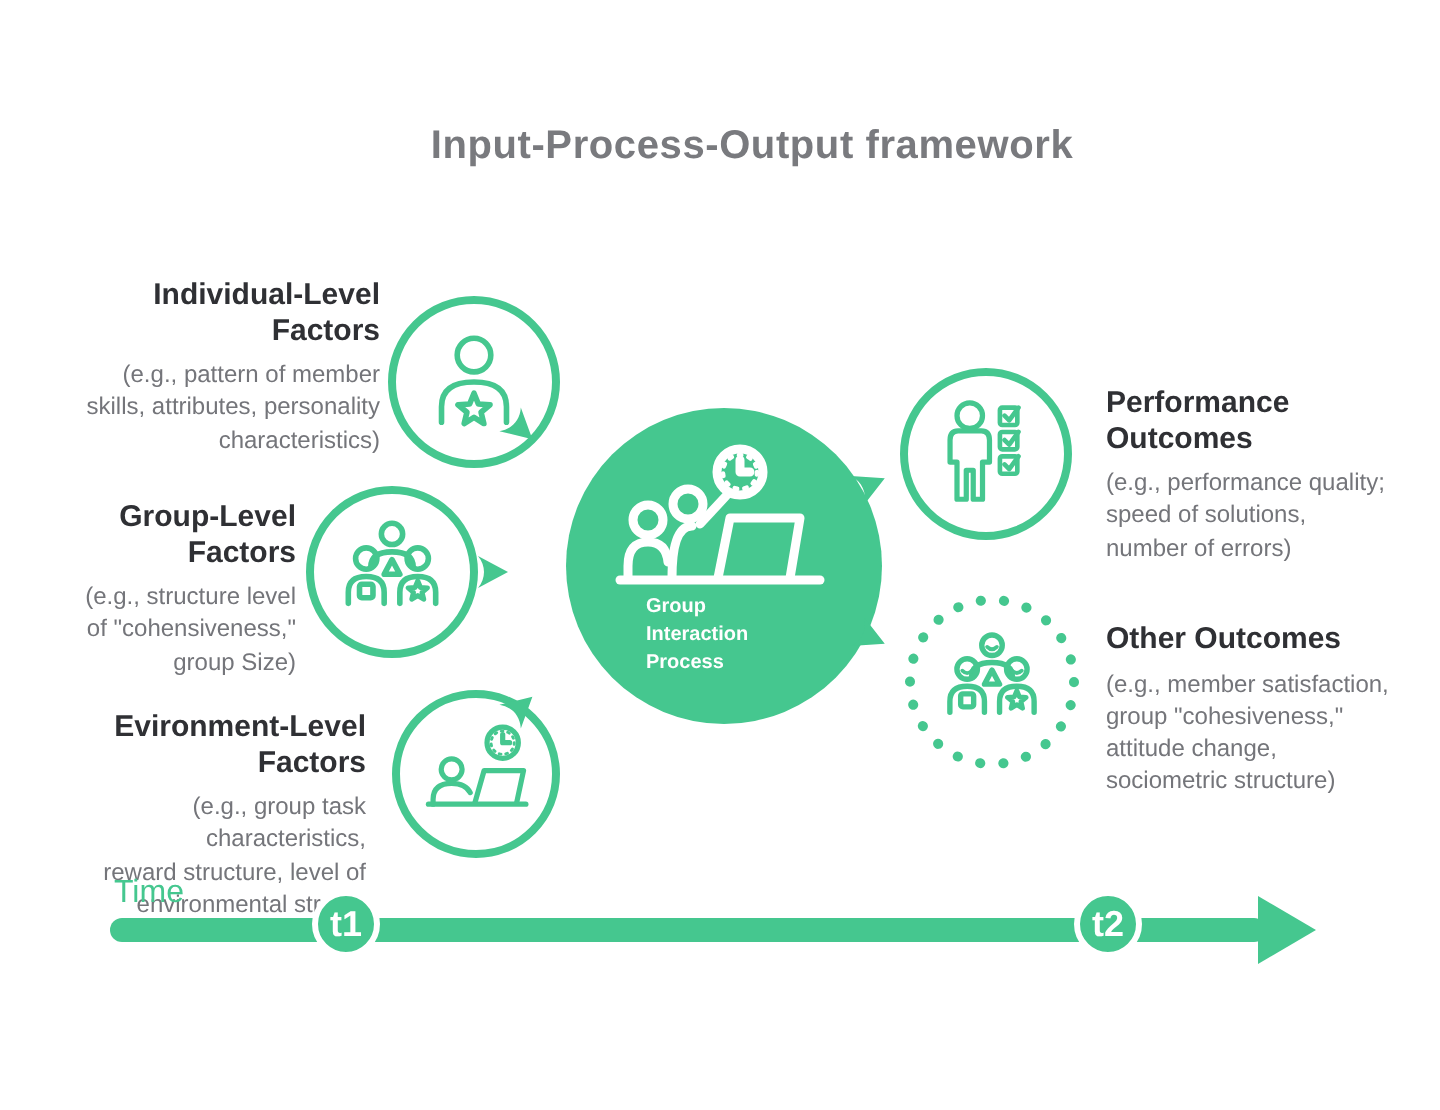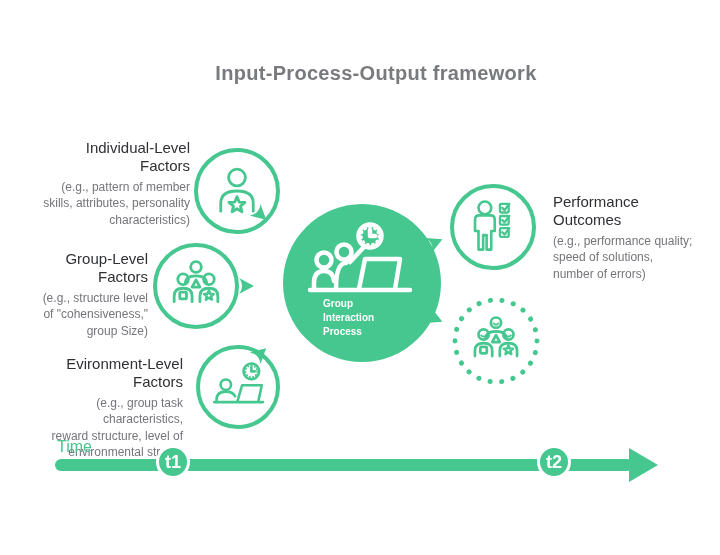--- a/index.html
+++ b/index.html
@@ -9,21 +9,21 @@
     --titlegray:#797a7e;
   }
   *{box-sizing:border-box;margin:0;padding:0;}
   body{width:720px;height:555px;background:#fff;font-family:"Liberation Sans",sans-serif;overflow:hidden;}
   .canvas{position:relative;width:720px;height:555px;background:#fff;}
 
   .title{position:absolute;top:62px;left:0;width:720px;text-align:center;
          font-size:20px;font-weight:bold;color:var(--titlegray);letter-spacing:.3px;padding-left:32px;}
 
   .factor-text{position:absolute;text-align:right;}
-  .factor-text .h, .out-text .h{font-size:15px;font-weight:normal;color:var(--heading);line-height:1.18;white-space:pre-line;}
+  .factor-text .h, .out-text .h{font-size:15px;font-weight:bold;color:var(--heading);line-height:1.18;white-space:pre-line;}
   .factor-text .c, .out-text .c{margin-top:5px;font-size:12px;color:var(--caption);line-height:1.34;white-space:pre-line;}
   .txt1{left:40px;top:139px;width:150px;}
   .txt2{left:40px;top:250px;width:108px;}
   .txt3{left:33px;top:355px;width:150px;}
 
   .ring{position:absolute;border:4.5px solid var(--green);border-radius:50%;
         display:flex;align-items:center;justify-content:center;background:#fff;}
   .circ1{left:194px;top:148px;width:86px;height:86px;}
   .circ2{left:153px;top:243px;width:86px;height:86px;}
   .circ3{left:196px;top:345px;width:84px;height:84px;}
@@ -187,20 +187,27 @@
       <circle cx="27" cy="38" r="9.5"></circle>
       <path stroke-width="3.5" d="M22.5 39.5 Q27 44 31.5 39.5"></path>
       <path d="M11 78 V68 Q11 54 27 54 Q43 54 43 68 V78"></path>
       <rect x="21" y="61" width="12" height="12" rx="2" fill="#fff"></rect>
       <circle cx="73" cy="38" r="9.5"></circle>
       <path stroke-width="3.5" d="M68.5 39.5 Q73 44 77.5 39.5"></path>
       <path d="M57 78 V68 Q57 54 73 54 Q89 54 89 68 V78"></path>
       <path fill="#fff" stroke-width="4.5" d="M73 58 L75.4 63.8 L81.6 64.2 L76.8 68.2 L78.3 74.3 L73 71 L67.7 74.3 L69.2 68.2 L64.4 64.2 L70.6 63.8 Z"></path>
     </svg>
   </div>
+  <div class="out-text txt5">
+    <div class="h">Other Outcomes</div>
+    <div class="c">(e.g., member satisfaction,
+group "cohesiveness,"
+attitude change,
+sociometric structure)</div>
+  </div>
 
   <div class="time-label">Time</div>
   <div class="time-bar"></div>
   <div class="time-arrowhead"></div>
   <div class="t-marker t1">t1</div>
   <div class="t-marker t2">t2</div>
 
 </div>
 
 </body></html>

